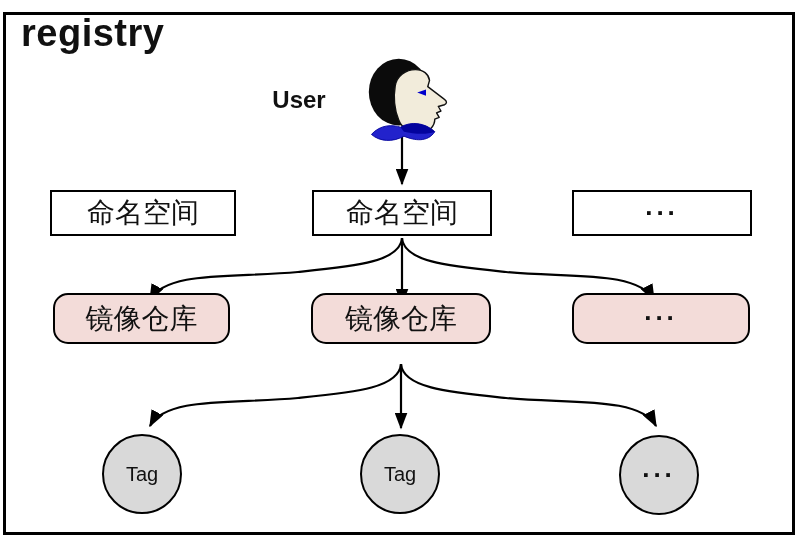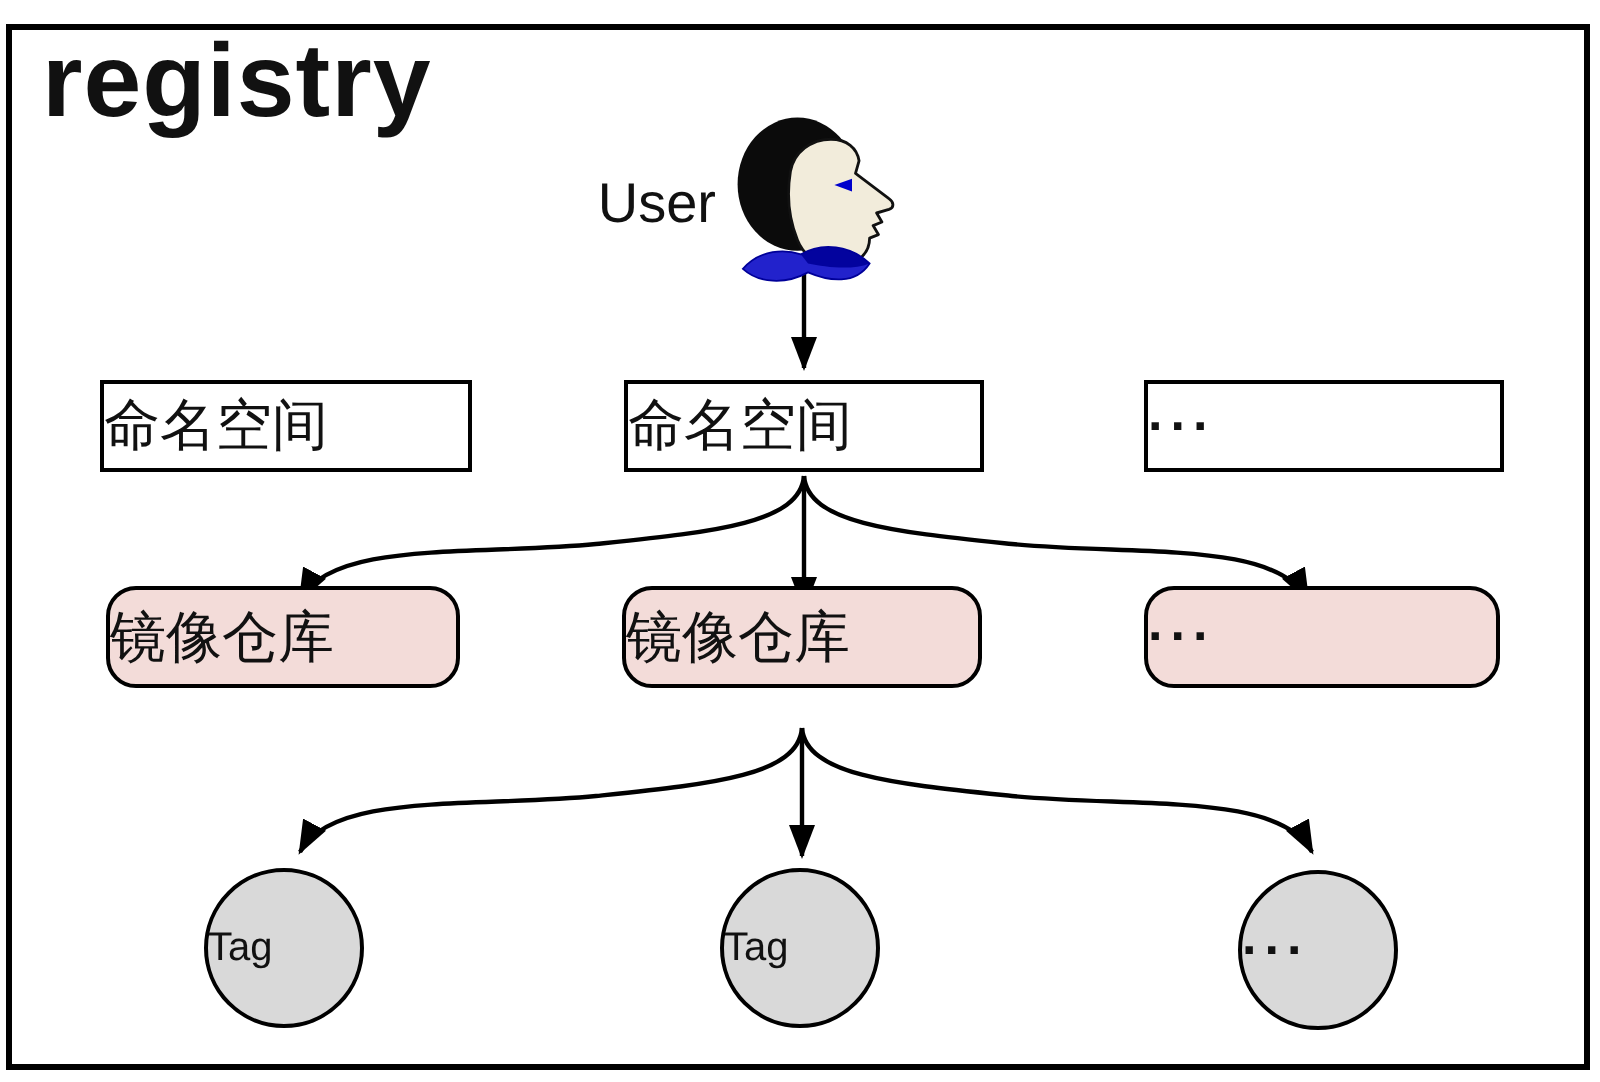--- a/index.html
+++ b/index.html
@@ -5,30 +5,30 @@
   html,body{margin:0;padding:0}
   body{
     width:800px;height:541px;position:relative;background:#ffffff;
     font-family:"Liberation Sans","DejaVu Sans",sans-serif;color:#111;overflow:hidden;
   }
   .frame{
     position:absolute;left:3px;top:12px;width:792px;height:523px;
     border:3px solid var(--stroke);box-sizing:border-box;background:transparent;
   }
   .title{
-    position:absolute;left:21px;top:13px;font-size:52px;font-weight:bold;
+    position:absolute;left:21px;top:13px;font-size:38px;font-weight:bold;
     letter-spacing:.5px;line-height:1.1;
   }
   .user-label{
-    position:absolute;left:240px;top:86px;width:118px;text-align:right;font-size:28px;
+    position:absolute;left:240px;top:86px;width:118px;text-align:center;font-size:24px;font-weight:bold;
   }
   .user-icon{position:absolute;left:360px;top:57px;width:88px;height:90px}
   .connectors{position:absolute;left:0;top:0;width:800px;height:541px}
   .node{
-    position:absolute;display:flex;align-items:center;justify-content:flex-start;
+    position:absolute;display:flex;align-items:center;justify-content:center;
     box-sizing:border-box;border:2.5px solid var(--stroke);background:#fff;
   }
   .ns{top:190px;height:46px}
   .repo{top:293px;height:51px;border-radius:15px;background:var(--repo-fill)}
   .tagc{top:434px;width:80px;height:80px;border-radius:50%;background:var(--tag-fill)}
   .label{font-size:28px;white-space:nowrap}
   .tagc .label{font-size:20px}
   .label.dots{font-size:26px;font-weight:bold;letter-spacing:4px;transform:translateY(-7px)}
 </style>
 </head>

